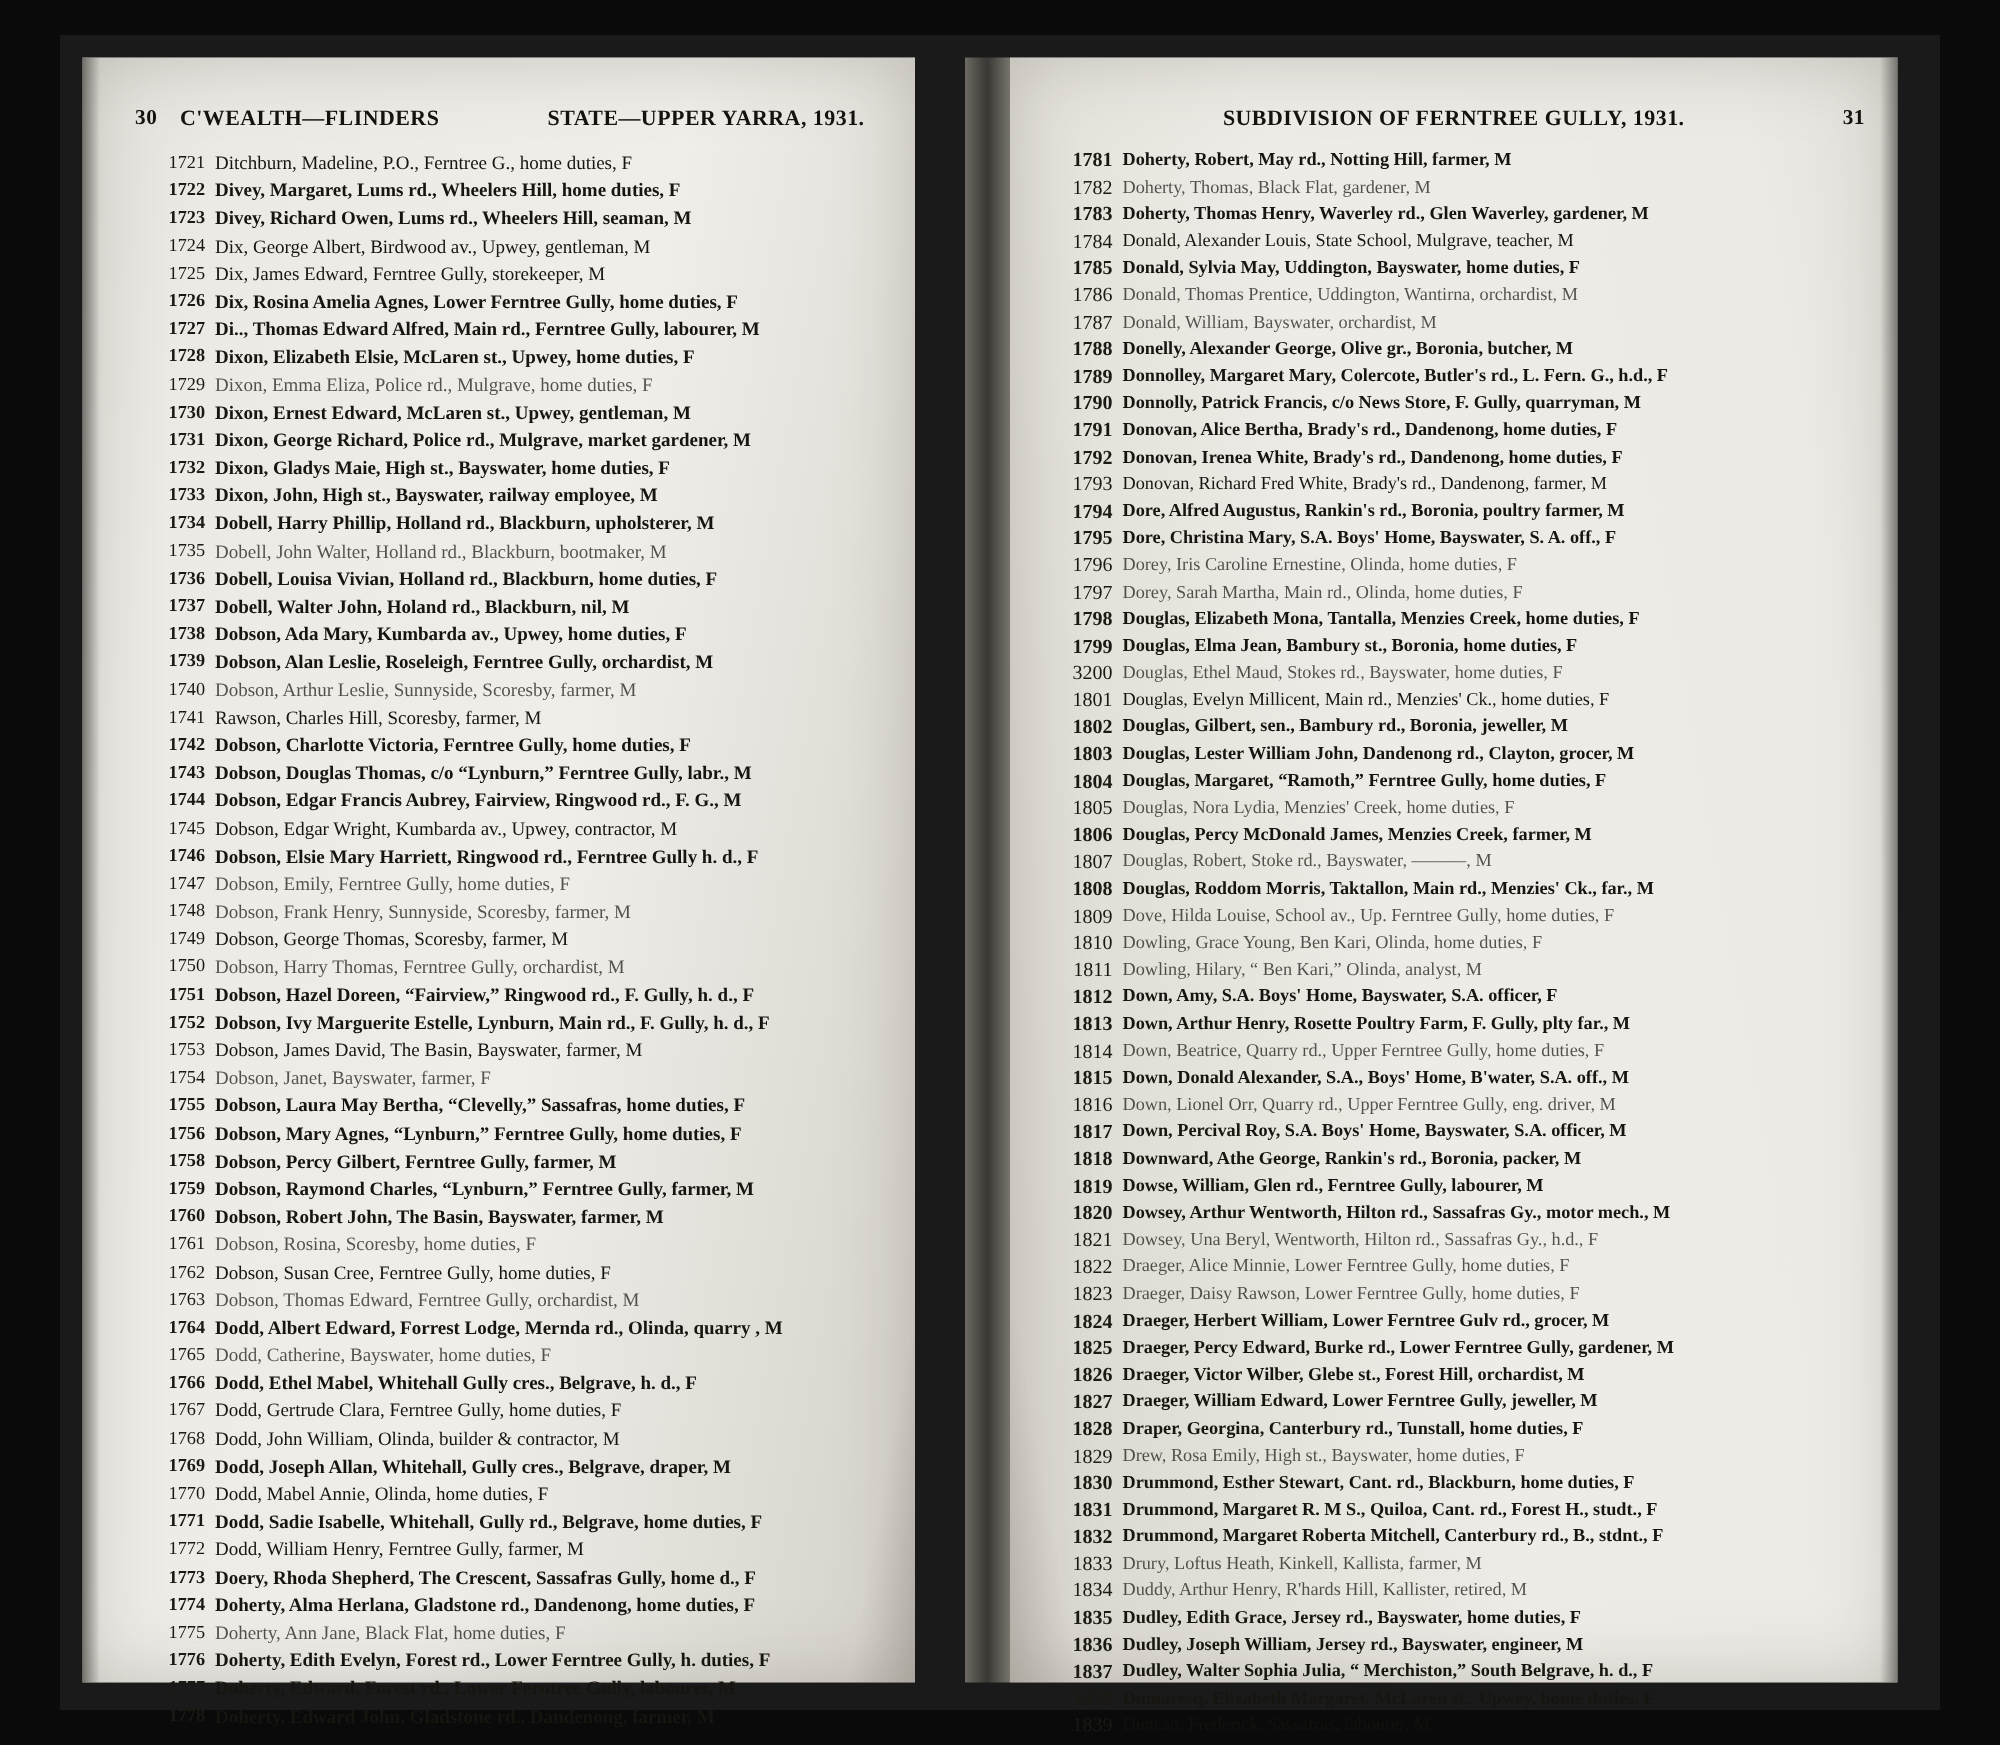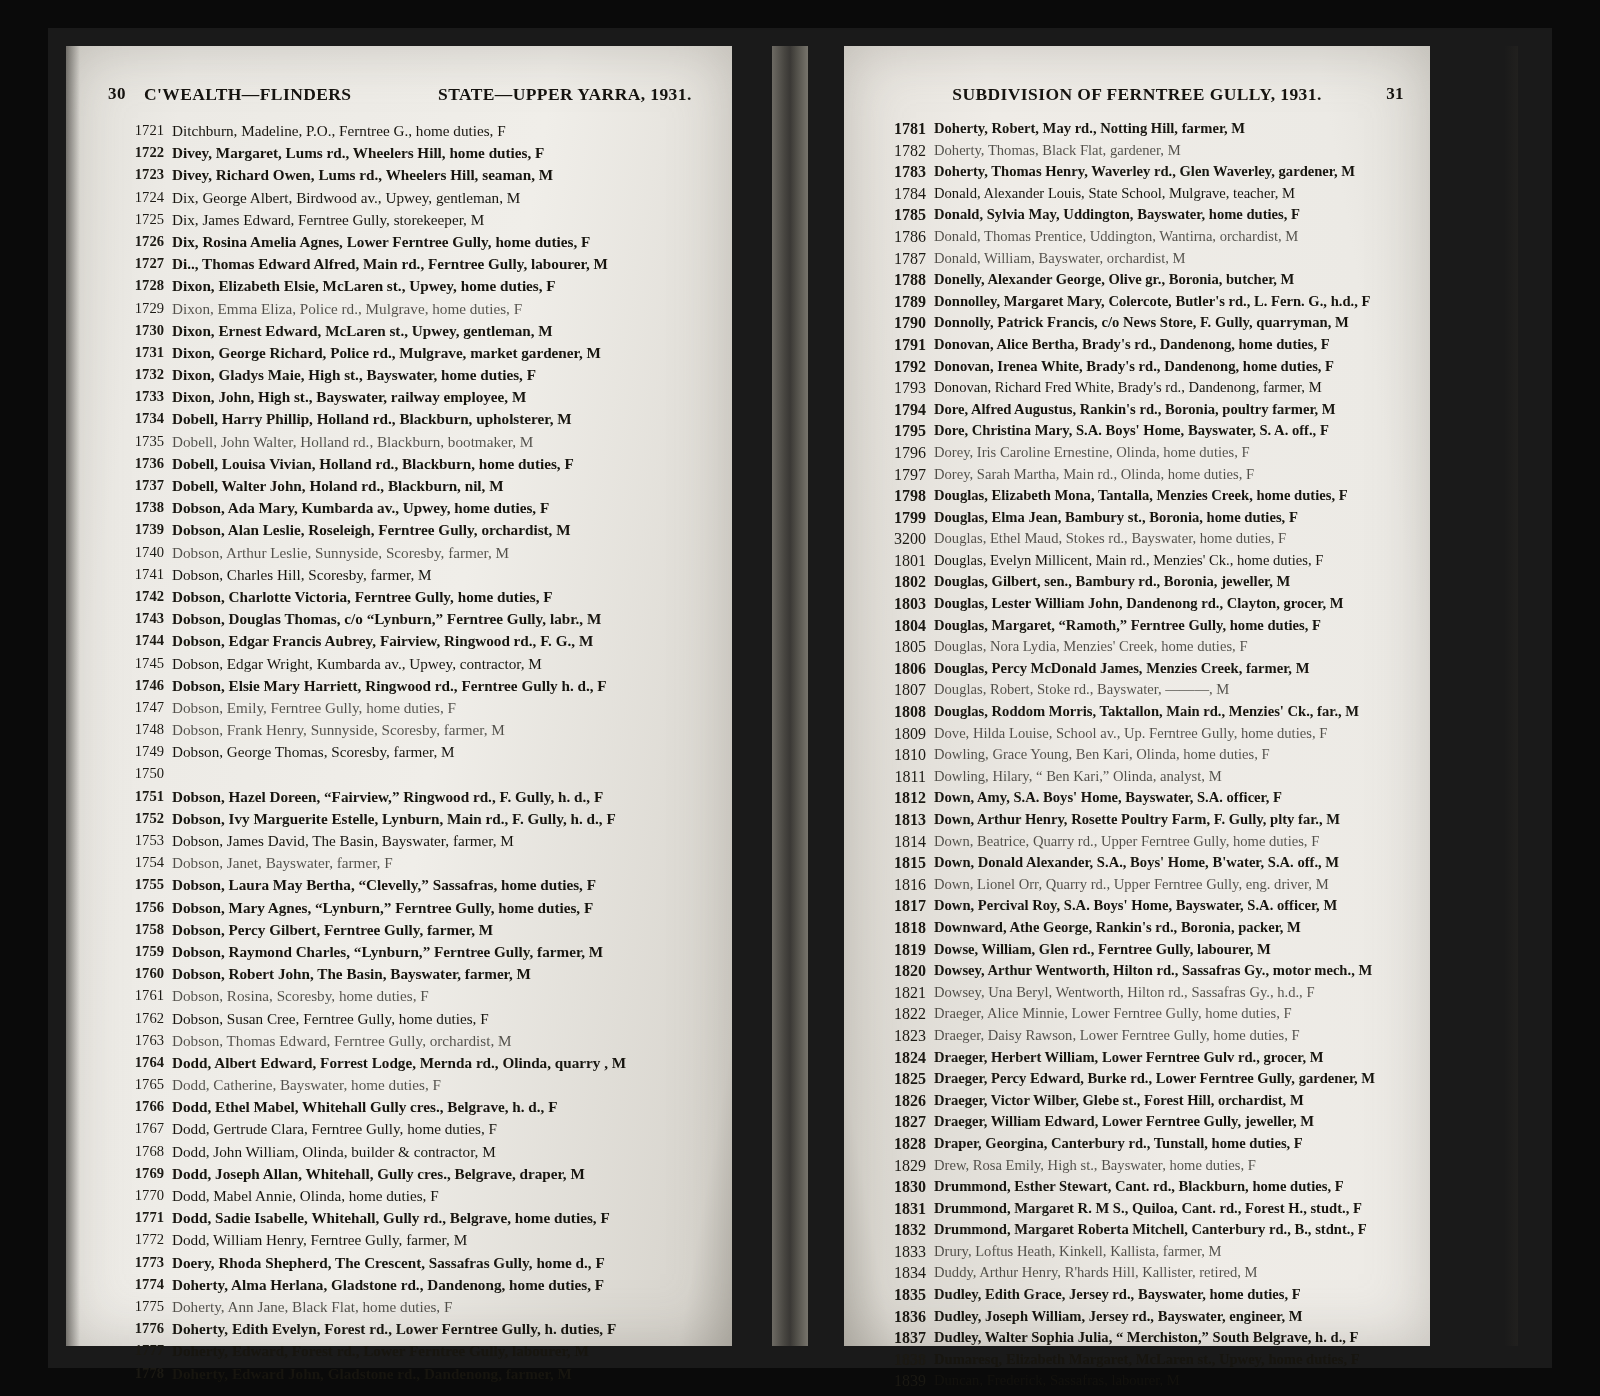--- a/index.html
+++ b/index.html
@@ -36,23 +36,22 @@
     background: #e9e7e2;
     box-shadow: inset 0 0 60px rgba(120,115,105,0.35);
   }
   .page-left {
     left: 18px;
     width: 666px;
     background: linear-gradient(100deg,#e2e0da 0%, #eceae5 14%, #f0eee9 55%, #d8d5ce 94%, #b9b6ae 100%);
   }
   .page-right {
     left: 760px;
-    width: 586px;
+    width: 710px;
     background: linear-gradient(260deg,#e2e0da 0%, #eceae5 14%, #efece7 55%, #dbd8d1 94%, #bfbcb4 100%);
-    margin-left: 36px;
   }
   .gutter {
     position: absolute;
     left: 724px;
     top: 18px;
     width: 36px;
     height: 1300px;
     background: linear-gradient(90deg, #6d6a63 0%, #474540 35%, #3a3835 50%, #4d4b45 65%, #77746c 100%);
   }
   .hdr {
@@ -213,21 +212,21 @@
           <div class="row">
             <span class="num b">1739</span>
             <span class="txt b">Dobson, Alan Leslie, Roseleigh, Ferntree Gully, orchardist, M</span>
           </div>
           <div class="row">
             <span class="num">1740</span>
             <span class="txt faint">Dobson, Arthur Leslie, Sunnyside, Scoresby, farmer, M</span>
           </div>
           <div class="row">
             <span class="num">1741</span>
-            <span class="txt">Dobson, Charles Hill, Scoresby, farmer, M</span>
+            <span class="txt">Rawson, Charles Hill, Scoresby, farmer, M</span>
           </div>
           <div class="row">
             <span class="num b">1742</span>
             <span class="txt b">Dobson, Charlotte Victoria, Ferntree Gully, home duties, F</span>
           </div>
           <div class="row">
             <span class="num b">1743</span>
             <span class="txt b">Dobson, Douglas Thomas, c/o “Lynburn,” Ferntree Gully, labr., M</span>
           </div>
           <div class="row">
@@ -249,20 +248,21 @@
           <div class="row">
             <span class="num">1748</span>
             <span class="txt faint">Dobson, Frank Henry, Sunnyside, Scoresby, farmer, M</span>
           </div>
           <div class="row">
             <span class="num">1749</span>
             <span class="txt">Dobson, George Thomas, Scoresby, farmer, M</span>
           </div>
           <div class="row">
             <span class="num">1750</span>
+            <span class="txt faint">Dobson, Harry Thomas, Ferntree Gully, orchardist, M</span>
           </div>
           <div class="row">
             <span class="num b">1751</span>
             <span class="txt b">Dobson, Hazel Doreen, “Fairview,” Ringwood rd., F. Gully, h. d., F</span>
           </div>
           <div class="row">
             <span class="num b">1752</span>
             <span class="txt b">Dobson, Ivy Marguerite Estelle, Lynburn, Main rd., F. Gully, h. d., F</span>
           </div>
           <div class="row">

